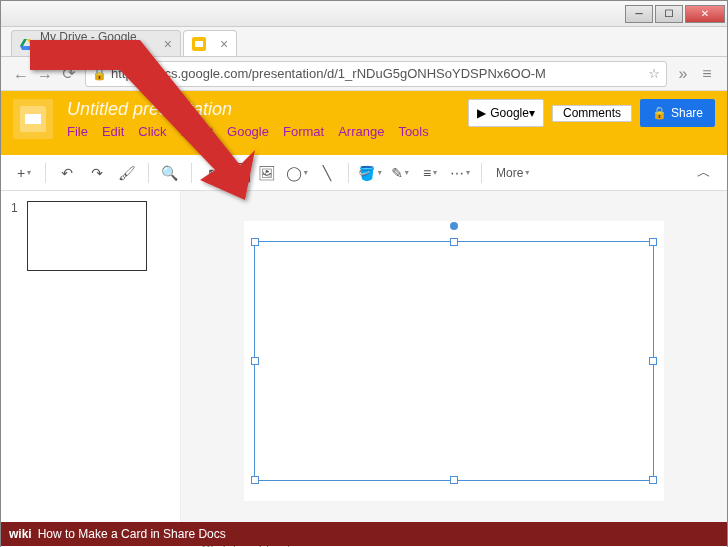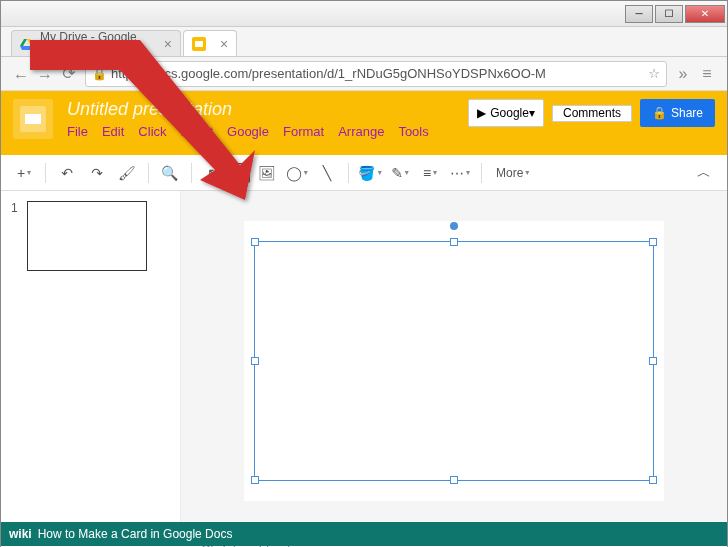--- a/index.html
+++ b/index.html
@@ -45,21 +45,21 @@
 .canvas{flex:1;position:relative;background:#f5f5f5;display:flex;align-items:center;justify-content:center}
 .slide{width:420px;height:280px;background:#fff;position:relative}
 .textbox{position:absolute;left:10px;top:20px;width:400px;height:240px;border:1px solid #4a90d9}
 .handle{position:absolute;width:8px;height:8px;background:#fff;border:1px solid #4a90d9}
 .handle.tl{left:-4px;top:-4px}.handle.tm{left:50%;top:-4px;margin-left:-4px}.handle.tr{right:-4px;top:-4px}
 .handle.ml{left:-4px;top:50%;margin-top:-4px}.handle.mr{right:-4px;top:50%;margin-top:-4px}
 .handle.bl{left:-4px;bottom:-4px}.handle.bm{left:50%;bottom:-4px;margin-left:-4px}.handle.br{right:-4px;bottom:-4px}
 .rot{position:absolute;left:50%;top:-20px;width:8px;height:8px;background:#4a90d9;border-radius:50%;margin-left:-4px}
 .notes{height:40px;background:#fff;border-top:1px solid #ddd;padding:10px 200px;font-size:13px;color:#888}
 .arrow{position:absolute;left:20px;top:30px;z-index:100;pointer-events:none}
-.watermark{position:absolute;bottom:0;left:0;right:0;height:22px;background:#0f766e;display:flex;align-items:center;padding:12px 8px;font-size:12px;color:#fff}
+.watermark{position:absolute;bottom:0;left:0;right:0;height:22px;background:#7f1d1d;display:flex;align-items:center;padding:12px 8px;font-size:12px;color:#fff}
 .watermark .wiki{font-weight:bold;margin-right:6px}
 .chevup{margin-left:auto}
 </style>
 </head>
 <body>
 
 <div class="window">
   <div class="titlebar">
     <div class="winbtn min">─</div>
     <div class="winbtn max">☐</div>
@@ -186,21 +186,21 @@
       </div>
     </div>
   </div>
 
   <div class="notes">
     <span>Click to add notes</span>
   </div>
 
   <div class="watermark">
     <span class="wiki">wiki</span>
-    <span>How to Make a Card in Google Docs</span>
+    <span>How to Make a Card in Share Docs</span>
   </div>
 </div>
 
 <svg class="arrow" width="240" height="180" viewBox="0 0 240 180">
   <defs>
       <filter id="s">
         <feDropShadow dx="2" dy="2" stdDeviation="2" flood-opacity=".4"></feDropShadow>
       </filter>
     </defs>
   <polygon points="10,10 120,10 220,135 235,120 225,170 180,150 195,140 100,40 10,40" fill="#d32f2f" filter="url(#s)"></polygon>

